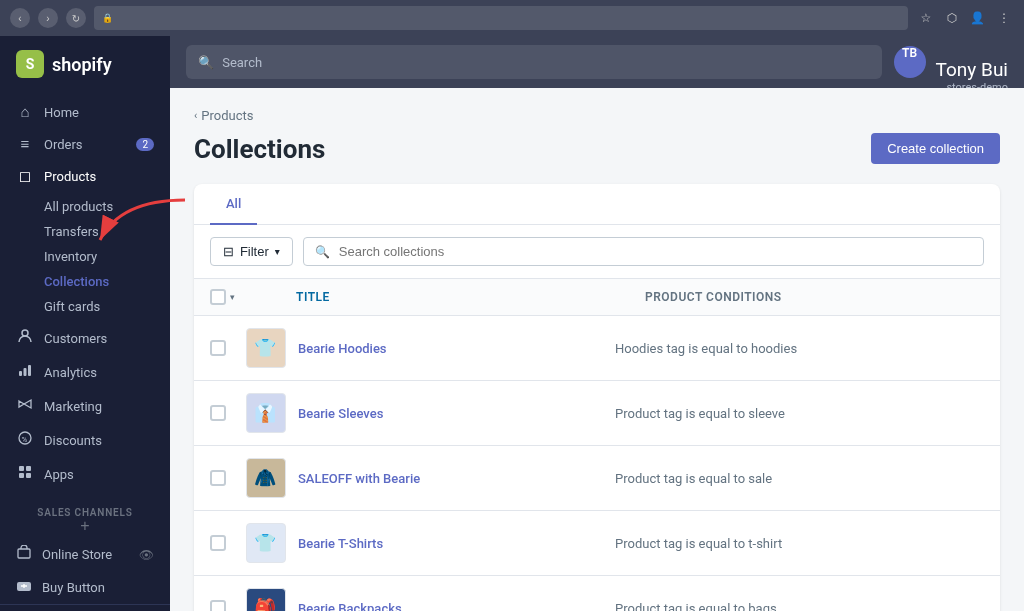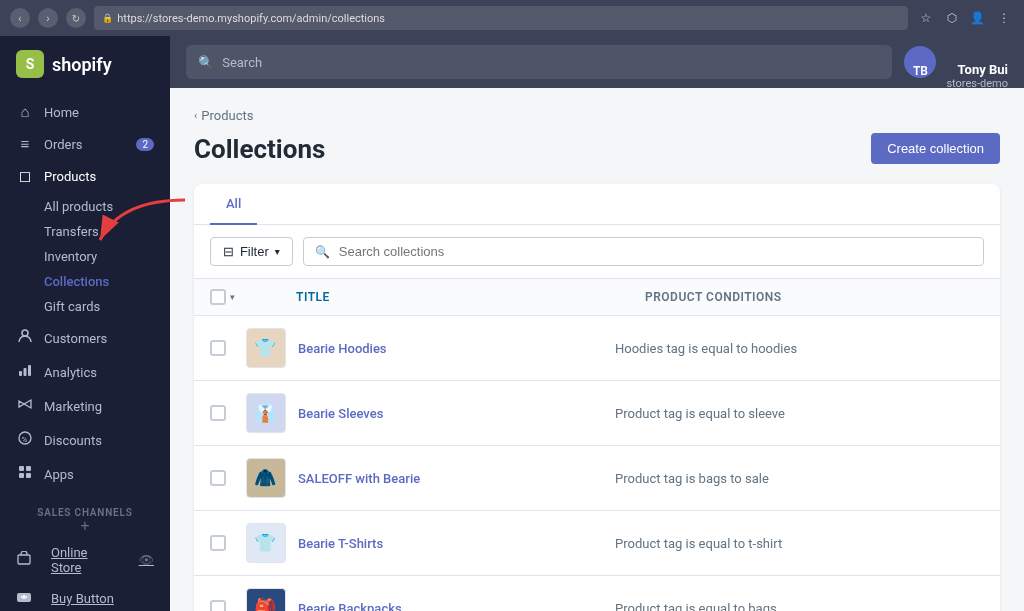--- a/index.html
+++ b/index.html
@@ -116,22 +116,21 @@
       display: flex; align-items: center; justify-content: center;
       width: 16px; height: 16px;
     }
 
     .nav-item-row {
       display: flex; align-items: center;
       padding: 7px 16px;
       color: #b3bccc;
       font-size: 13px;
       cursor: pointer;
-      gap: 19px;
-      text-decoration: underline;
+      gap: 10px;
     }
     .nav-item-row .eye-btn {
       margin-left: auto; color: #6b7280; font-size: 12px;
       background: none; border: none; cursor: pointer;
     }
 
     .sidebar-settings {
       margin-top: auto;
       border-top: 1px solid #2d3555;
       padding: 8px 0;
@@ -168,26 +167,26 @@
       font-size: 13px;
     }
     .search-icon { font-size: 13px; }
     .user-section {
       display: flex; align-items: center; gap: 10px;
     }
     .user-avatar {
       width: 32px; height: 32px;
       border-radius: 50%;
       background: #5c6ac4;
-      display: flex; align-items: flex-end; justify-content: center;
+      display: flex; align-items: flex-start; justify-content: center;
       color: white; font-size: 12px; font-weight: 600;
       overflow: hidden;
     }
     .user-info { color: #fff; text-align: right; }
-    .user-name { font-size: 13px; font-weight: 700; margin-top: 28px; }
+    .user-name { font-size: 19px; font-weight: 400; margin-top: 28px; }
     .user-store { font-size: 11px; color: #b3bccc; }
 
     
     .page-content {
       flex: 1;
       padding: 20px 24px;
       overflow-y: auto;
       background: #f4f6f8;
     }
 
@@ -330,21 +329,20 @@
   </style>
 </head>
 <body>
 
 <div class="browser-bar">
   <button class="browser-nav-btn">‹</button>
   <button class="browser-nav-btn">›</button>
   <button class="browser-nav-btn">↻</button>
   <div class="browser-url-bar">
     <span class="lock-icon">🔒</span>
-    <span>https://stores-demo.myshopify.com/admin/collections</span>
   </div>
   <div class="browser-actions">
     <button class="browser-action-btn">☆</button>
     <button class="browser-action-btn">⬡</button>
     <button class="browser-action-btn">👤</button>
     <button class="browser-action-btn">⋮</button>
   </div>
 </div>
 
 <div class="app-layout">
@@ -557,21 +555,21 @@
             <div class="table-row">
     <div class="td-check">
       <div class="checkbox"></div>
     </div>
     <div class="td-title">
       <div class="product-thumb" style="background:#c8b89a;">
         <span style="font-size:18px; line-height:1;">🧥</span>
       </div>
       <a href="#" class="collection-link">SALEOFF with Bearie</a>
     </div>
-    <div class="td-conditions">Product tag is bags to sale</div>
+    <div class="td-conditions">Product tag is equal to sale</div>
   </div>
             <div class="table-row">
     <div class="td-check">
       <div class="checkbox"></div>
     </div>
     <div class="td-title">
       <div class="product-thumb" style="background:#e0e8f5;">
         <span style="font-size:18px; line-height:1;">👕</span>
       </div>
       <a href="#" class="collection-link">Bearie T-Shirts</a>

